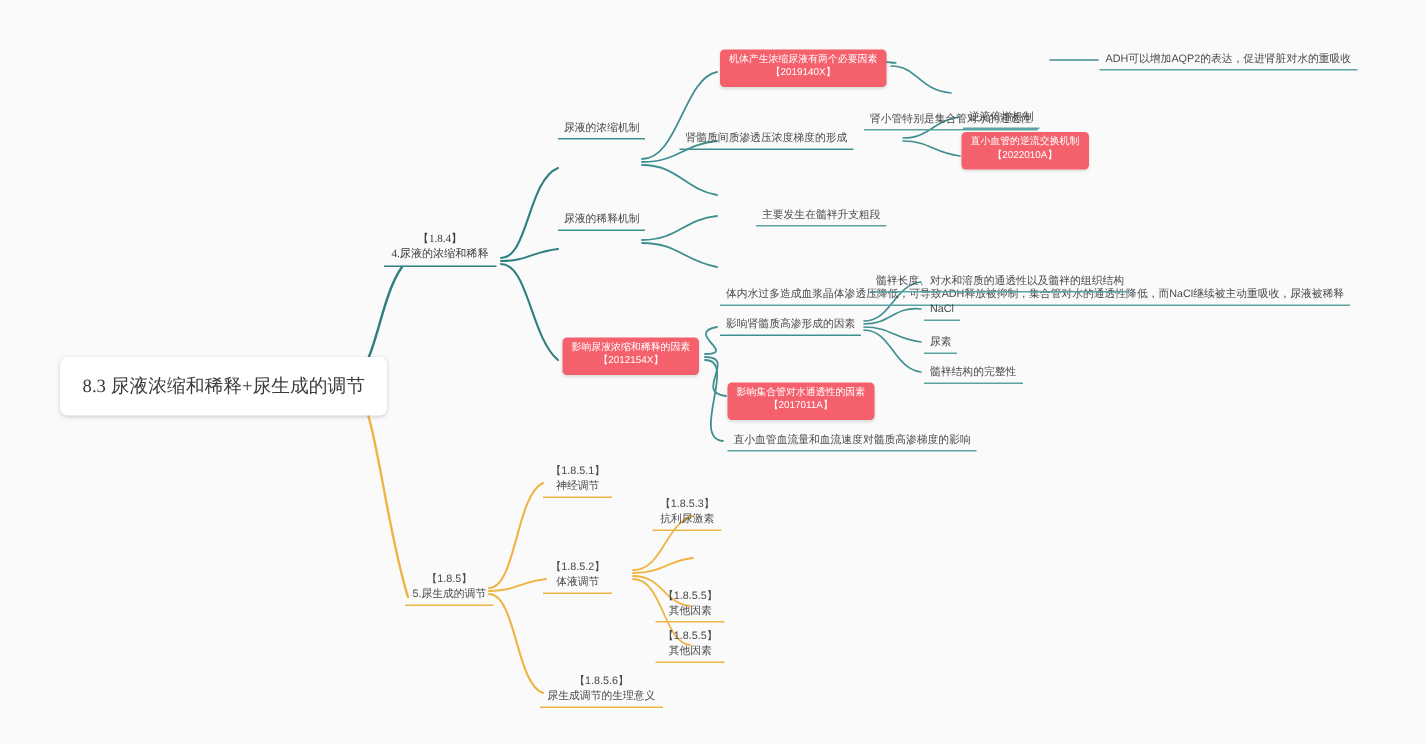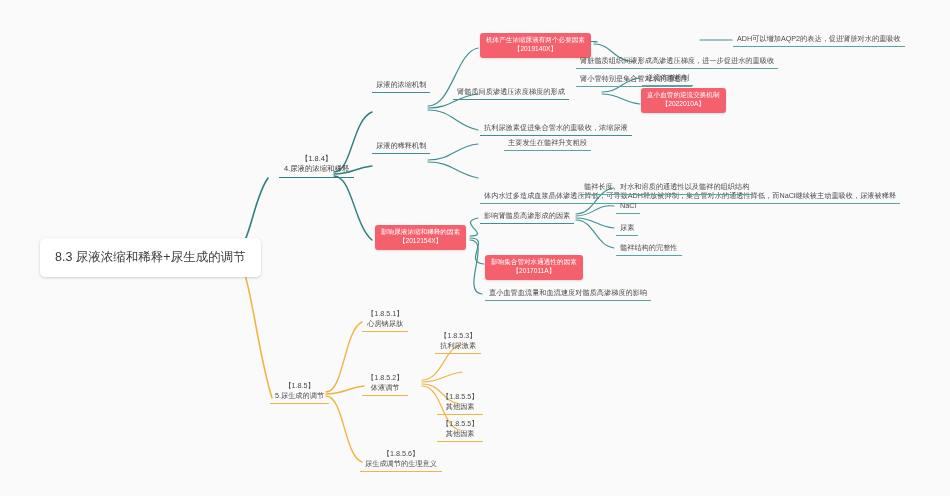--- a/index.html
+++ b/index.html
@@ -26,20 +26,21 @@
     line-height:1.35;
   }
   
   .n-root{
     background:#ffffff;
     border-radius:5px;
     box-shadow:0 1px 3px rgba(0,0,0,.18);
     color:#3b3b3b;
     font-size:12.5px;
     padding:11px 15px;
+    font-family:Liberation Serif, serif;
   }
   
   .n-plain{
     color:#4a4a4a;
     font-size:7.2px;
     padding:2px 4px 2.5px 4px;
     text-align:left;
   }
   .n-plain.teal{border-bottom:1.1px solid #3f8f90;}
   .n-plain.tealthin{border-bottom:1px solid #59a3a3;}
@@ -124,21 +125,21 @@
       <path d="M422,382 C442,382 444,374 462,372" stroke="#efb544" stroke-width="1.2"></path>
       <path d="M422,384 C442,384 442,402 460,404" stroke="#efb544" stroke-width="1.2"></path>
       <path d="M422,386 C442,386 442,428 460,430" stroke="#efb544" stroke-width="1.2"></path>
     </g>
   </svg>
 
   <div class="node n-root" style="left:40px;top:238px;">
     <span>8.3 尿液浓缩和稀释+尿生成的调节</span>
   </div>
 
-  <div class="node n-branch" style="left:279px;top:152px;">
+  <div class="node n-branch" style="left:256px;top:152px;font-family:Liberation Serif, serif;">
     <span class="ln1">【1.8.4】</span>
     <span class="ln2">4.尿液的浓缩和稀释</span>
   </div>
 
   <div class="node n-plain teal" style="left:372px;top:78px;">
     <span>尿液的浓缩机制</span>
   </div>
 
   <div class="node n-red" style="left:480px;top:33px;">
     <span class="ln1">机体产生浓缩尿液有两个必要因素</span>
@@ -146,40 +147,34 @@
   </div>
 
   <div class="node n-plain tealthin" style="left:576px;top:48px;margin-top:24px;">
     <span>肾小管特别是集合管对水的通透性</span>
   </div>
 
   <div class="node n-plain tealthin" style="left:733px;top:32px;">
     <span>ADH可以增加AQP2的表达，促进肾脏对水的重吸收</span>
   </div>
 
-  <div class="node n-plain tealthin" style="left:576px;top:54px;">
-    <span>肾脏髓质组织间液形成高渗透压梯度，进一步促进水的重吸收</span>
-  </div>
 
   <div class="node n-plain teal" style="left:453px;top:85px;">
     <span>肾髓质间质渗透压浓度梯度的形成</span>
   </div>
 
   <div class="node n-plain tealthin" style="left:642px;top:71px;">
     <span>逆流倍增机制</span>
   </div>
 
   <div class="node n-red" style="left:641px;top:88px;">
     <span class="ln1">直小血管的逆流交换机制</span>
     <span class="ln2">【2022010A】</span>
   </div>
 
-  <div class="node n-plain teal" style="left:480px;top:121px;">
-    <span>抗利尿激素促进集合管水的重吸收，浓缩尿液</span>
-  </div>
 
   <div class="node n-plain teal" style="left:372px;top:139px;">
     <span>尿液的稀释机制</span>
   </div>
 
   <div class="node n-plain tealthin" style="left:504px;top:136px;">
     <span>主要发生在髓袢升支粗段</span>
   </div>
 
   <div class="node n-plain tealthin" style="left:480px;top:168px;margin-top:21px;">
@@ -220,21 +215,21 @@
     <span>直小血管血流量和血流速度对髓质高渗梯度的影响</span>
   </div>
 
   <div class="node n-idx" style="left:270px;top:379px;">
     <span class="ln1">【1.8.5】</span>
     <span class="ln2">5.尿生成的调节</span>
   </div>
 
   <div class="node n-idx" style="left:362px;top:307px;">
     <span class="ln1">【1.8.5.1】</span>
-    <span class="ln2">心房钠尿肽</span>
+    <span class="ln2">神经调节</span>
   </div>
 
   <div class="node n-idx" style="left:362px;top:371px;">
     <span class="ln1">【1.8.5.2】</span>
     <span class="ln2">体液调节</span>
   </div>
 
   <div class="node n-idx" style="left:360px;top:447px;">
     <span class="ln1">【1.8.5.6】</span>
     <span class="ln2">尿生成调节的生理意义</span>

